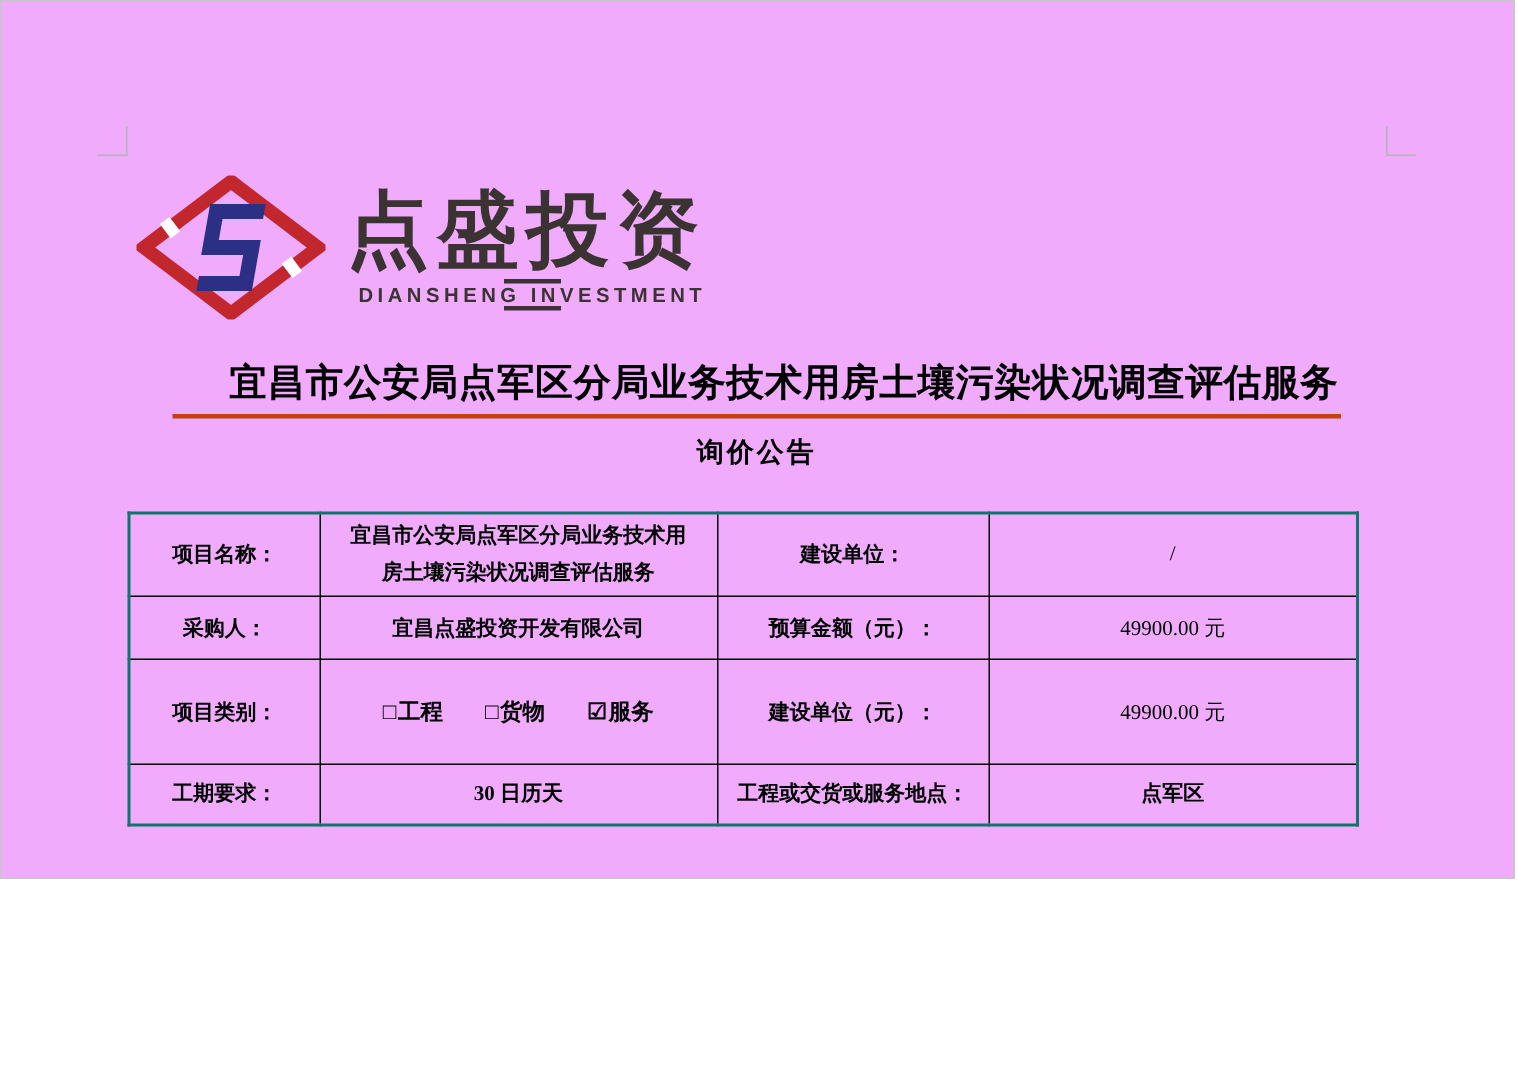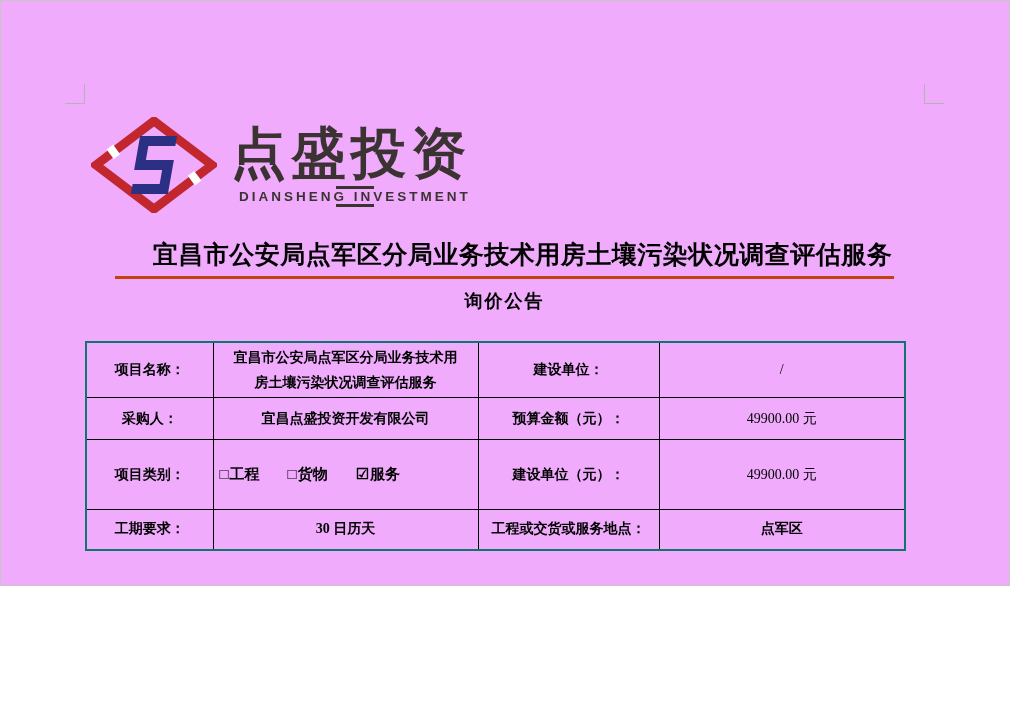--- a/index.html
+++ b/index.html
@@ -52,21 +52,21 @@
     width:819px; border:2px solid #0f766e;
   }
   table.info td {
     border:1px solid #000; text-align:center; vertical-align:middle;
     font-size:14px; color:#000; padding:2px 6px; overflow:hidden;
   }
   td.lbl { font-weight:bold; }
   td.val { font-weight:bold; }
   td.num { font-weight:normal; }
   .wrap2 span { display:block; line-height:25px; font-weight:bold; }
-  .opts { display:flex; align-items:center; font-weight:bold; font-size:15px; }
+  .opts { display:flex; justify-content:center; align-items:center; font-weight:bold; font-size:15px; }
   .opt { white-space:nowrap; }
   .opt + .opt { margin-left:28px; }
   .opt .glyph { margin-right:1px; }
   tr.r1 { height:55px; } tr.r2 { height:42px; } tr.r3 { height:70px; }
   tr.r4 { height:39px; } tr.r5 { height:40px;border-radius:15px; }
 </style>
 </head>
 <body>
 
 <div class="page">

